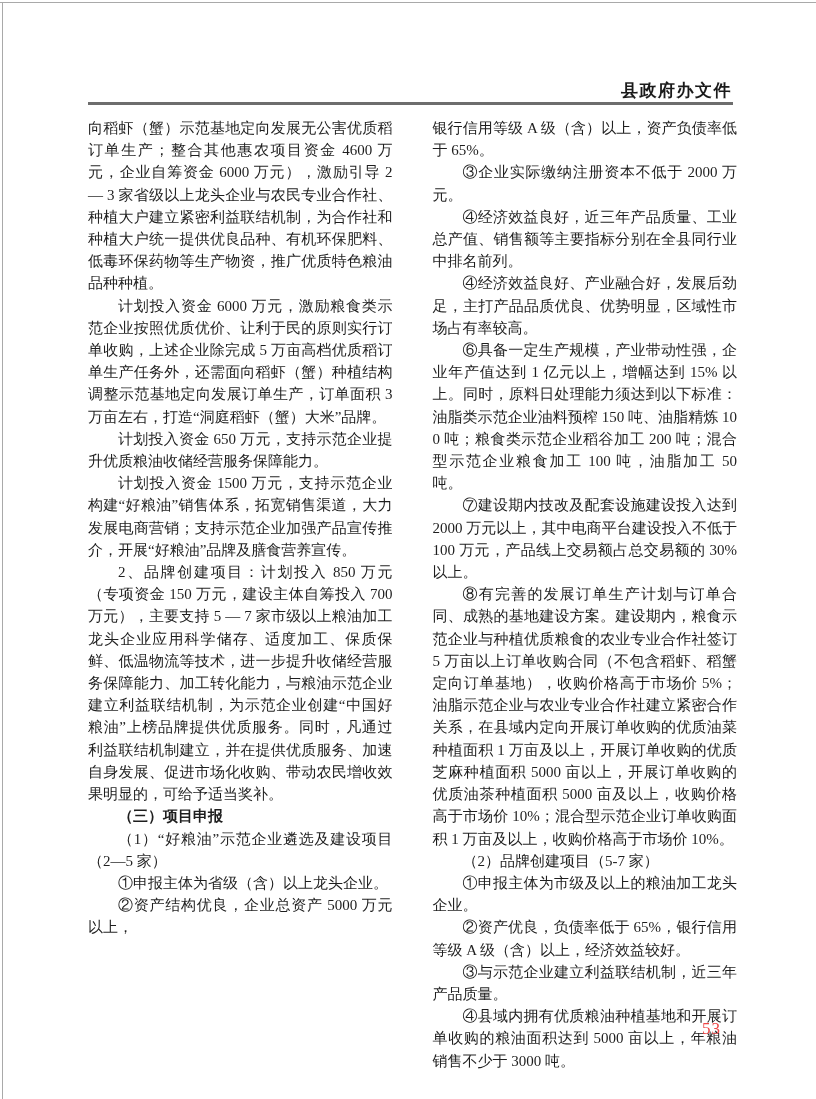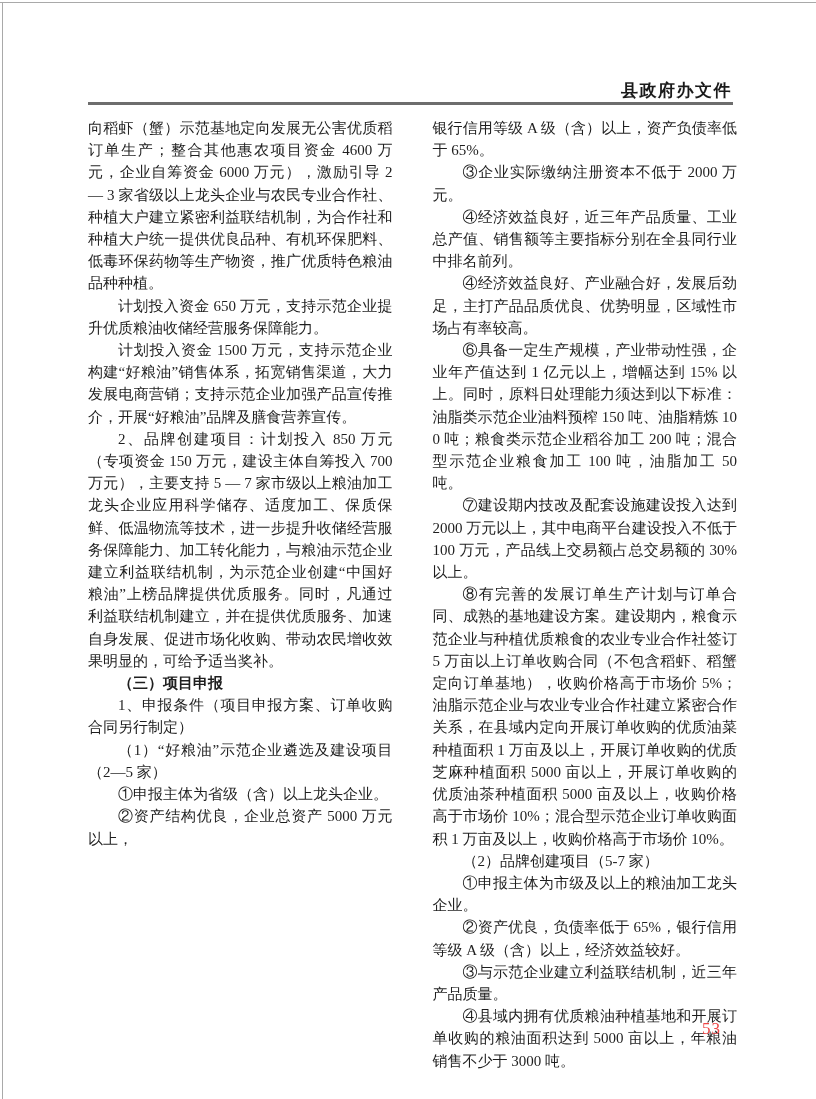--- a/index.html
+++ b/index.html
@@ -90,25 +90,25 @@
 <div class="page">
   <div class="scan-edge-top"></div>
   <div class="scan-edge-left"></div>
 
   <div class="header-title">县政府办文件</div>
   <div class="header-rule"></div>
 
   <div class="columns">
     <div class="column">
         <p class="para">向稻虾（蟹）示范基地定向发展无公害优质稻订单生产；整合其他惠农项目资金 4600 万元，企业自筹资金 6000 万元），激励引导 2 — 3 家省级以上龙头企业与农民专业合作社、种植大户建立紧密利益联结机制，为合作社和种植大户统一提供优良品种、有机环保肥料、低毒环保药物等生产物资，推广优质特色粮油品种种植。</p>
+        <p class="para indent">计划投入资金 6000 万元，激励粮食类示范企业按照优质优价、让利于民的原则实行订单收购，上述企业除完成 5 万亩高档优质稻订单生产任务外，还需面向稻虾（蟹）种植结构调整示范基地定向发展订单生产，订单面积 3 万亩左右，打造“洞庭稻虾（蟹）大米”品牌。</p>
         <p class="para indent">计划投入资金 650 万元，支持示范企业提升优质粮油收储经营服务保障能力。</p>
         <p class="para indent">计划投入资金 1500 万元，支持示范企业构建“好粮油”销售体系，拓宽销售渠道，大力发展电商营销；支持示范企业加强产品宣传推介，开展“好粮油”品牌及膳食营养宣传。</p>
         <p class="para indent">2、品牌创建项目：计划投入 850 万元（专项资金 150 万元，建设主体自筹投入 700 万元），主要支持 5 — 7 家市级以上粮油加工龙头企业应用科学储存、适度加工、保质保鲜、低温物流等技术，进一步提升收储经营服务保障能力、加工转化能力，与粮油示范企业建立利益联结机制，为示范企业创建“中国好粮油”上榜品牌提供优质服务。同时，凡通过利益联结机制建立，并在提供优质服务、加速自身发展、促进市场化收购、带动农民增收效果明显的，可给予适当奖补。</p>
         <p class="para indent heading">（三）项目申报</p>
-        <p class="para indent">1、申报条件（项目申报方案、订单收购合同另行制定）</p>
         <p class="para indent">（1）“好粮油”示范企业遴选及建设项目（2—5 家）</p>
         <p class="para indent">①申报主体为省级（含）以上龙头企业。</p>
         <p class="para indent">②资产结构优良，企业总资产 5000 万元以上，</p>
       </div>
     <div class="column">
         <p class="para">银行信用等级 A 级（含）以上，资产负债率低于 65%。</p>
         <p class="para indent">③企业实际缴纳注册资本不低于 2000 万元。</p>
         <p class="para indent">④经济效益良好，近三年产品质量、工业总产值、销售额等主要指标分别在全县同行业中排名前列。</p>
         <p class="para indent">④经济效益良好、产业融合好，发展后劲足，主打产品品质优良、优势明显，区域性市场占有率较高。</p>
         <p class="para indent">⑥具备一定生产规模，产业带动性强，企业年产值达到 1 亿元以上，增幅达到 15% 以上。同时，原料日处理能力须达到以下标准：油脂类示范企业油料预榨 150 吨、油脂精炼 100 吨；粮食类示范企业稻谷加工 200 吨；混合型示范企业粮食加工 100 吨，油脂加工 50 吨。</p>

